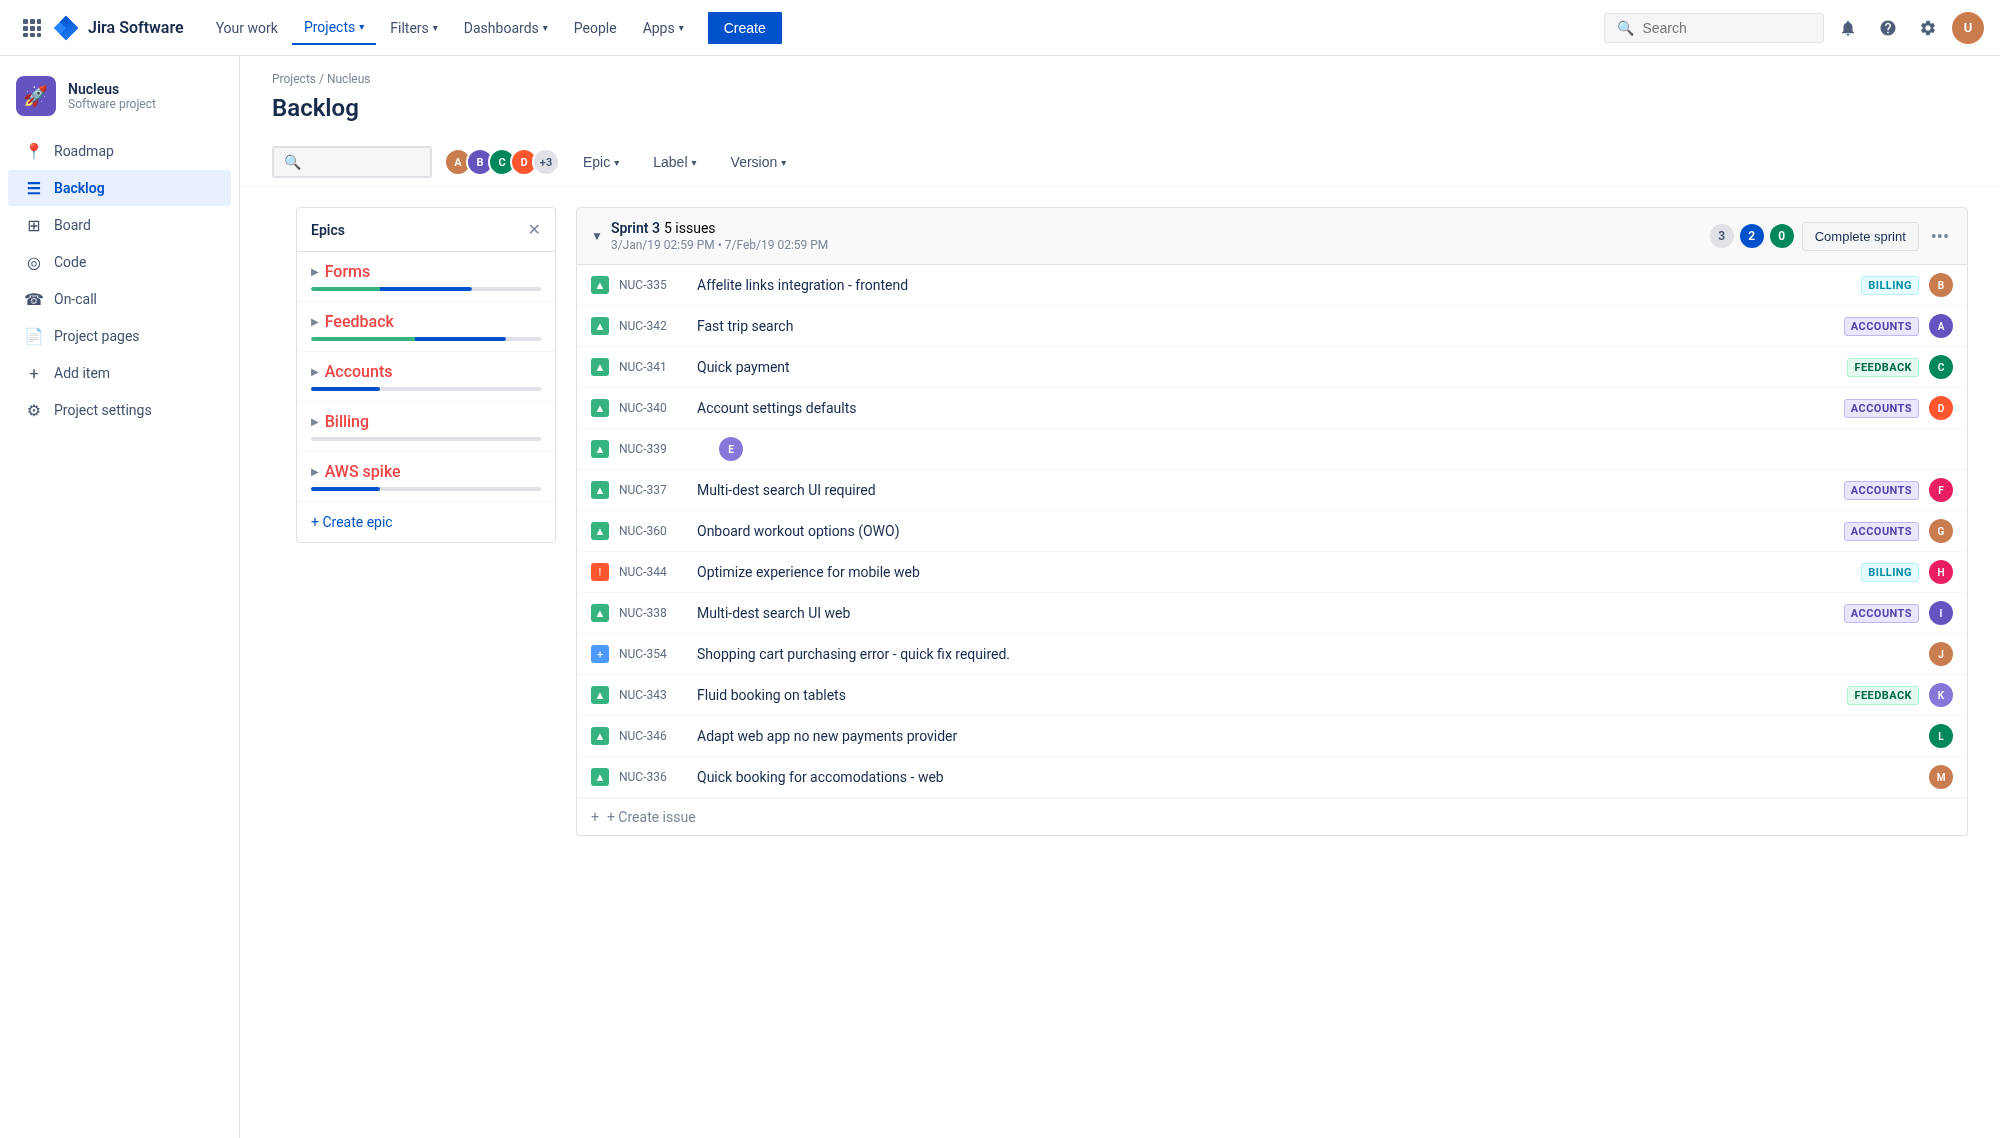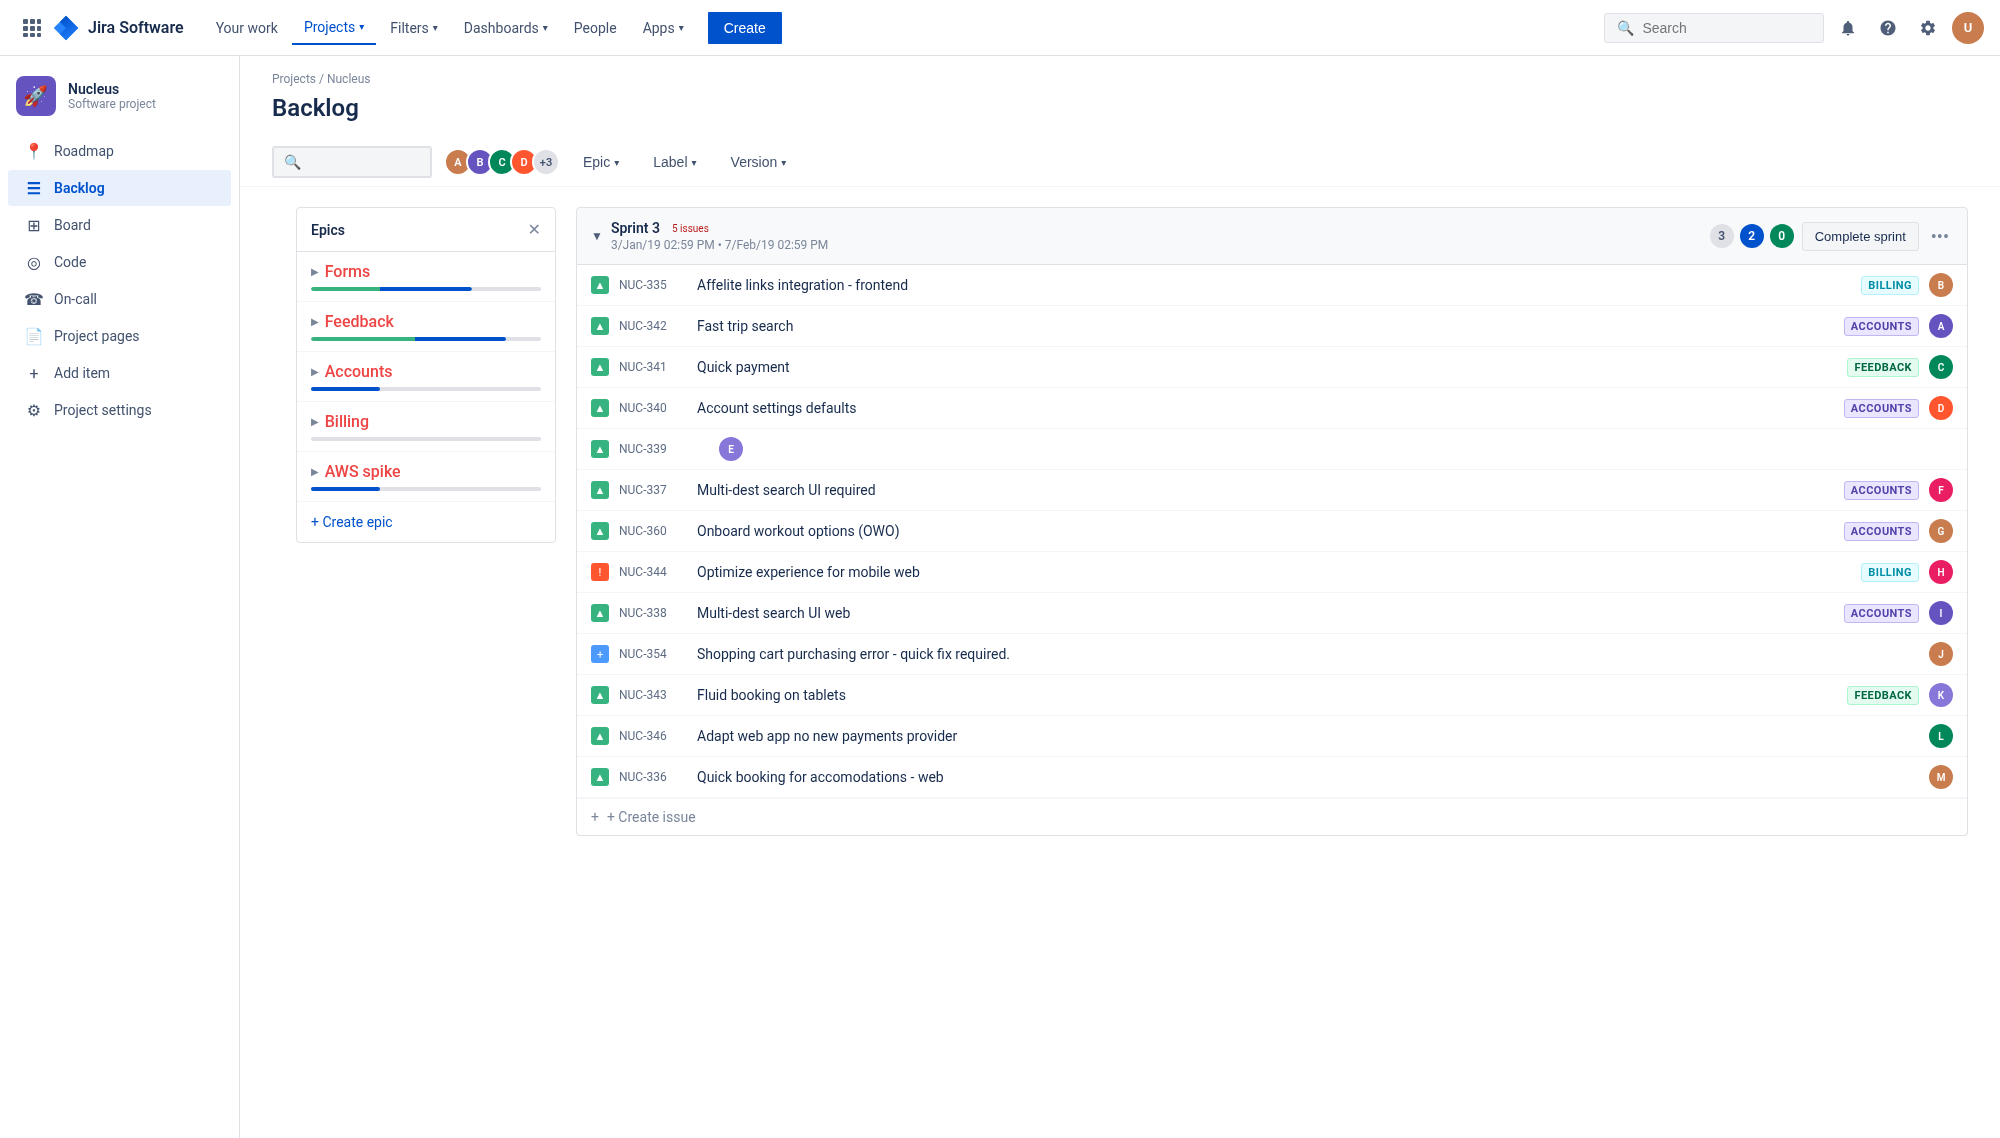--- a/index.html
+++ b/index.html
@@ -94,21 +94,21 @@
     .create-epic-btn { display: flex; align-items: center; gap: 6px; padding: 12px 14px; cursor: pointer; color: #0052cc; font-size: 14px; }
 
     
     .sprint-section { flex: 1; margin-top: 20px; margin-left: 20px; }
     .sprint-header {
       display: flex; align-items: center; padding: 12px 14px; background: #f8f9fa;
       border: 1px solid #dfe1e6; border-radius: 4px 4px 0 0; gap: 8px;
     }
     .sprint-chevron { font-size: 12px; color: #505f79; cursor: pointer; }
     .sprint-name { font-size: 14px; font-weight: 600; color: #172b4d; }
-    .sprint-issues-count { font-size: 10px; color: #b91c1c; }
+    .sprint-issues-count { font-size: 14px; color: #000000; }
     .sprint-dates { font-size: 12px; color: #7a869a; margin-top: 2px; }
     .sprint-meta { flex: 1; }
     .sprint-badges { display: flex; align-items: center; gap: 6px; margin-left: auto; }
     .sprint-badge {
       width: 24px; height: 24px; border-radius: 50%; display: flex; align-items: center;
       justify-content: center; font-size: 12px; font-weight: 600; color: #fff;
     }
     .badge-gray { background: #dfe1e6; color: #42526e; }
     .badge-blue { background: #0052cc; }
     .badge-green { background: #00875a; }
@@ -377,21 +377,21 @@
 
         <div class="create-epic-btn">
           <span>+ Create epic</span>
         </div>
       </div>
 
       <div class="sprint-section">
         <div class="sprint-header">
           <span class="sprint-chevron">▼</span>
           <div class="sprint-meta">
-            <div style="display:flex;align-items:center;gap:12px;">
+            <div style="display:flex;align-items:flex-end;gap:4px;">
               <span class="sprint-name">Sprint 3</span>
               <span class="sprint-issues-count">5 issues</span>
             </div>
             <div class="sprint-dates">3/Jan/19 02:59 PM • 7/Feb/19 02:59 PM</div>
           </div>
           <div class="sprint-badges">
             <div class="sprint-badge badge-gray">3</div>
             <div class="sprint-badge badge-blue">2</div>
             <div class="sprint-badge badge-green">0</div>
           </div>

